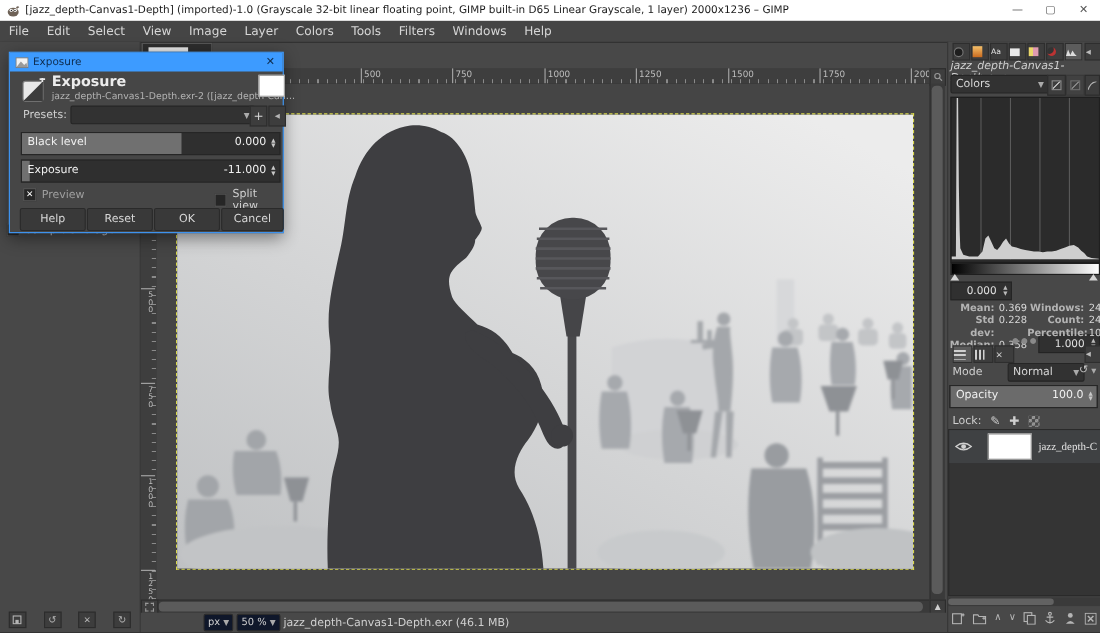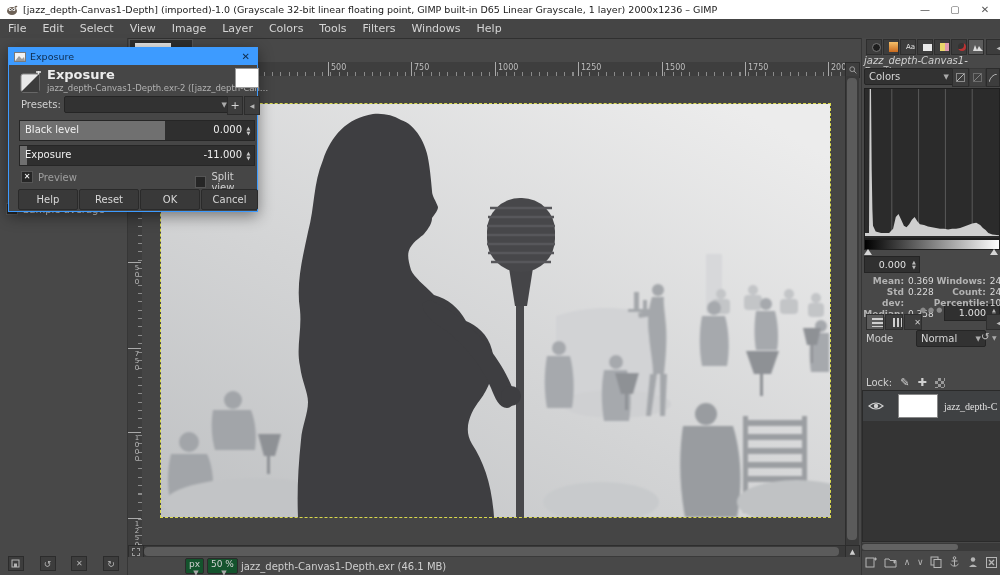--- a/index.html
+++ b/index.html
@@ -37,43 +37,43 @@
             color:#bdbdbd;writing-mode:vertical-rl;text-orientation:upright;letter-spacing:-1px;padding-top:1px;}
   .corner{left:128px;top:62px;width:27px;height:14px;background:#3e3e3e;border-right:1px solid #2a2a2a;border-bottom:1px solid #2a2a2a;}
   .viewport{left:142px;top:76px;width:703px;height:469px;background:#454545;overflow:hidden;}
   .artwork{left:160px;top:103px;width:669px;height:413px;border:1px dashed #d9d94c;box-sizing:content-box;}
   .vscroll{left:845px;top:76px;width:13px;height:469px;background:#3a3a3a;border-left:1px solid #2e2e2e;}
   .vscroll .vthumb{position:absolute;left:1px;top:2px;width:10px;height:462px;background:#5b5b5b;border-radius:4px;}
   .hscroll{left:142px;top:545px;width:703px;height:12px;background:#3a3a3a;border-top:1px solid #2e2e2e;}
   .hscroll .hthumb{position:absolute;left:2px;top:1px;width:695px;height:9px;background:#5b5b5b;border-radius:4px;}
   .cornerbtn{background:#3e3e3e;border:1px solid #2c2c2c;display:flex;align-items:center;justify-content:center;color:#9a9a9a;}
   .statusbar{left:128px;top:557px;width:733px;height:18px;background:#484848;display:flex;align-items:center;font-size:10px;color:#cfcfcf;}
-  .sdrop{background:#14532d;border:1px solid #2b2b2b;border-radius:2px;height:14px;display:flex;
-         align-items:center;padding:0 3px;margin-right:3px;font-size:9px;color:#d2d2d2;flex-direction:column;}
+  .sdrop{background:#0f172a;border:1px solid #2b2b2b;border-radius:2px;height:14px;display:flex;
+         align-items:center;padding:0 3px;margin-right:3px;font-size:9px;color:#d2d2d2;}
   .chev{font-size:7px;color:#aaa;margin-left:3px;}
   
   .dialog{left:8px;top:47px;width:248px;height:163px;z-index:20;background:#464646;
           border:1px solid #3d9bff;box-shadow:0 4px 14px rgba(0,0,0,.45);}
   .dtitle{position:absolute;left:0;top:0;width:100%;height:17px;background:#3d9bff;color:#0d2b4d;
           display:flex;align-items:center;font-size:9.5px;}
   .spinscale{position:absolute;height:19px;background:#2f2f2f;border:1px solid #262626;overflow:hidden;}
   .spinscale .fill{position:absolute;left:0;top:0;bottom:0;background:#707070;}
   .spinscale .lab{position:absolute;left:5px;top:3px;font-size:10px;color:#f0f0f0;}
   .spinscale .val{position:absolute;right:12px;top:3px;font-size:10px;color:#f0f0f0;}
   .spuds{position:absolute;right:1px;top:1px;width:9px;height:17px;display:flex;flex-direction:column;
          align-items:center;justify-content:center;color:#c9c9c9;font-size:5px;line-height:5px;}
   .dbtn{position:absolute;top:141px;width:58px;height:19px;background:#393939;border:1px solid #2a2a2a;
         border-radius:2px;color:#d8d8d8;font-size:10px;display:flex;align-items:center;justify-content:center;}
   .checkbox{width:10px;height:10px;background:#262626;border:1px solid #555;display:inline-flex;
             align-items:center;justify-content:center;color:#fff;font-size:8px;line-height:8px;}
   .tooltip{left:237px;top:157px;z-index:30;background:#383838;border:1px solid #8a8a8a;color:#e2e2e2;
            font-size:9.5px;padding:1px 4px;white-space:nowrap;}
   
   .dtab{position:absolute;width:14px;height:14px;background:#3d3d3d;border:1px solid #2e2e2e;
-        display:flex;align-items:center;justify-content:flex-end;overflow:hidden;}
+        display:flex;align-items:center;justify-content:flex-start;overflow:hidden;}
   .dtab.active{background:#5c5c5c;}
   .ddrop{background:#323232;border:1px solid #252525;border-radius:2px;display:flex;align-items:center;
          font-size:10px;color:#d6d6d6;padding:0 4px;}
   .iconbtn{background:#3d3d3d;border:1px solid #2c2c2c;display:flex;align-items:center;justify-content:center;color:#b5b5b5;}
   .diag{background:linear-gradient(135deg,transparent 44%,#b5b5b5 44% 56%,transparent 56%);width:7px;height:7px;border:1px solid #8b8b8b;}
   .histframe{left:864px;top:88px;width:134px;height:149px;background:#2b2b2b;border:1px solid #1f1f1f;}
   .gradbar{left:864px;top:239px;width:134px;height:9px;background:linear-gradient(90deg,#000,#fff);border:1px solid #1f1f1f;}
   .tri-l{left:864px;top:249px;width:0;height:0;border-left:4px solid transparent;border-right:4px solid transparent;border-bottom:6px solid #d5d5d5;}
   .tri-r{left:990px;top:249px;width:0;height:0;border-left:4px solid transparent;border-right:4px solid transparent;border-bottom:6px solid #d5d5d5;}
   .spinbox{position:absolute;height:15px;background:#303030;border:1px solid #242424;display:flex;align-items:center;}
@@ -444,20 +444,26 @@
     </div>
 
   <div class="abs" style="left:866px;top:333px;color:#cfcfcf;">Mode</div>
   <div class="ddrop abs" style="left:916px;top:330px;width:60px;height:15px;">
     <span>Normal</span>
     <span class="chev" style="margin-left:auto;">▼</span>
   </div>
   <span class="abs" style="left:981px;top:331px;color:#c5c5c5;font-size:10px;">↺</span>
   <span class="abs" style="left:992px;top:334px;color:#aaa;font-size:6px;">▼</span>
 
+  <div class="spinscale" style="left:863px;top:350px;width:133px;">
+    <div class="fill" style="width:100%;background:#6b6b6b;"></div>
+    <span class="lab">Opacity</span>
+    <span class="val">100.0</span>
+    <span class="spuds">▲<br>▼</span>
+  </div>
 
   <div class="abs" style="left:866px;top:376px;display:flex;align-items:center;gap:8px;">
     <span style="color:#cfcfcf;">Lock:</span>
     <span style="color:#cfcfcf;font-size:11px;">✎</span>
     <span style="color:#cfcfcf;font-size:11px;font-weight:bold;">✚</span>
     <span class="checker"></span>
   </div>
 
   <div class="abs" style="left:862px;top:390px;width:138px;height:150px;background:#343434;border:1px solid #2a2a2a;">
     <div style="height:30px;background:#3f4143;display:flex;align-items:center;">

